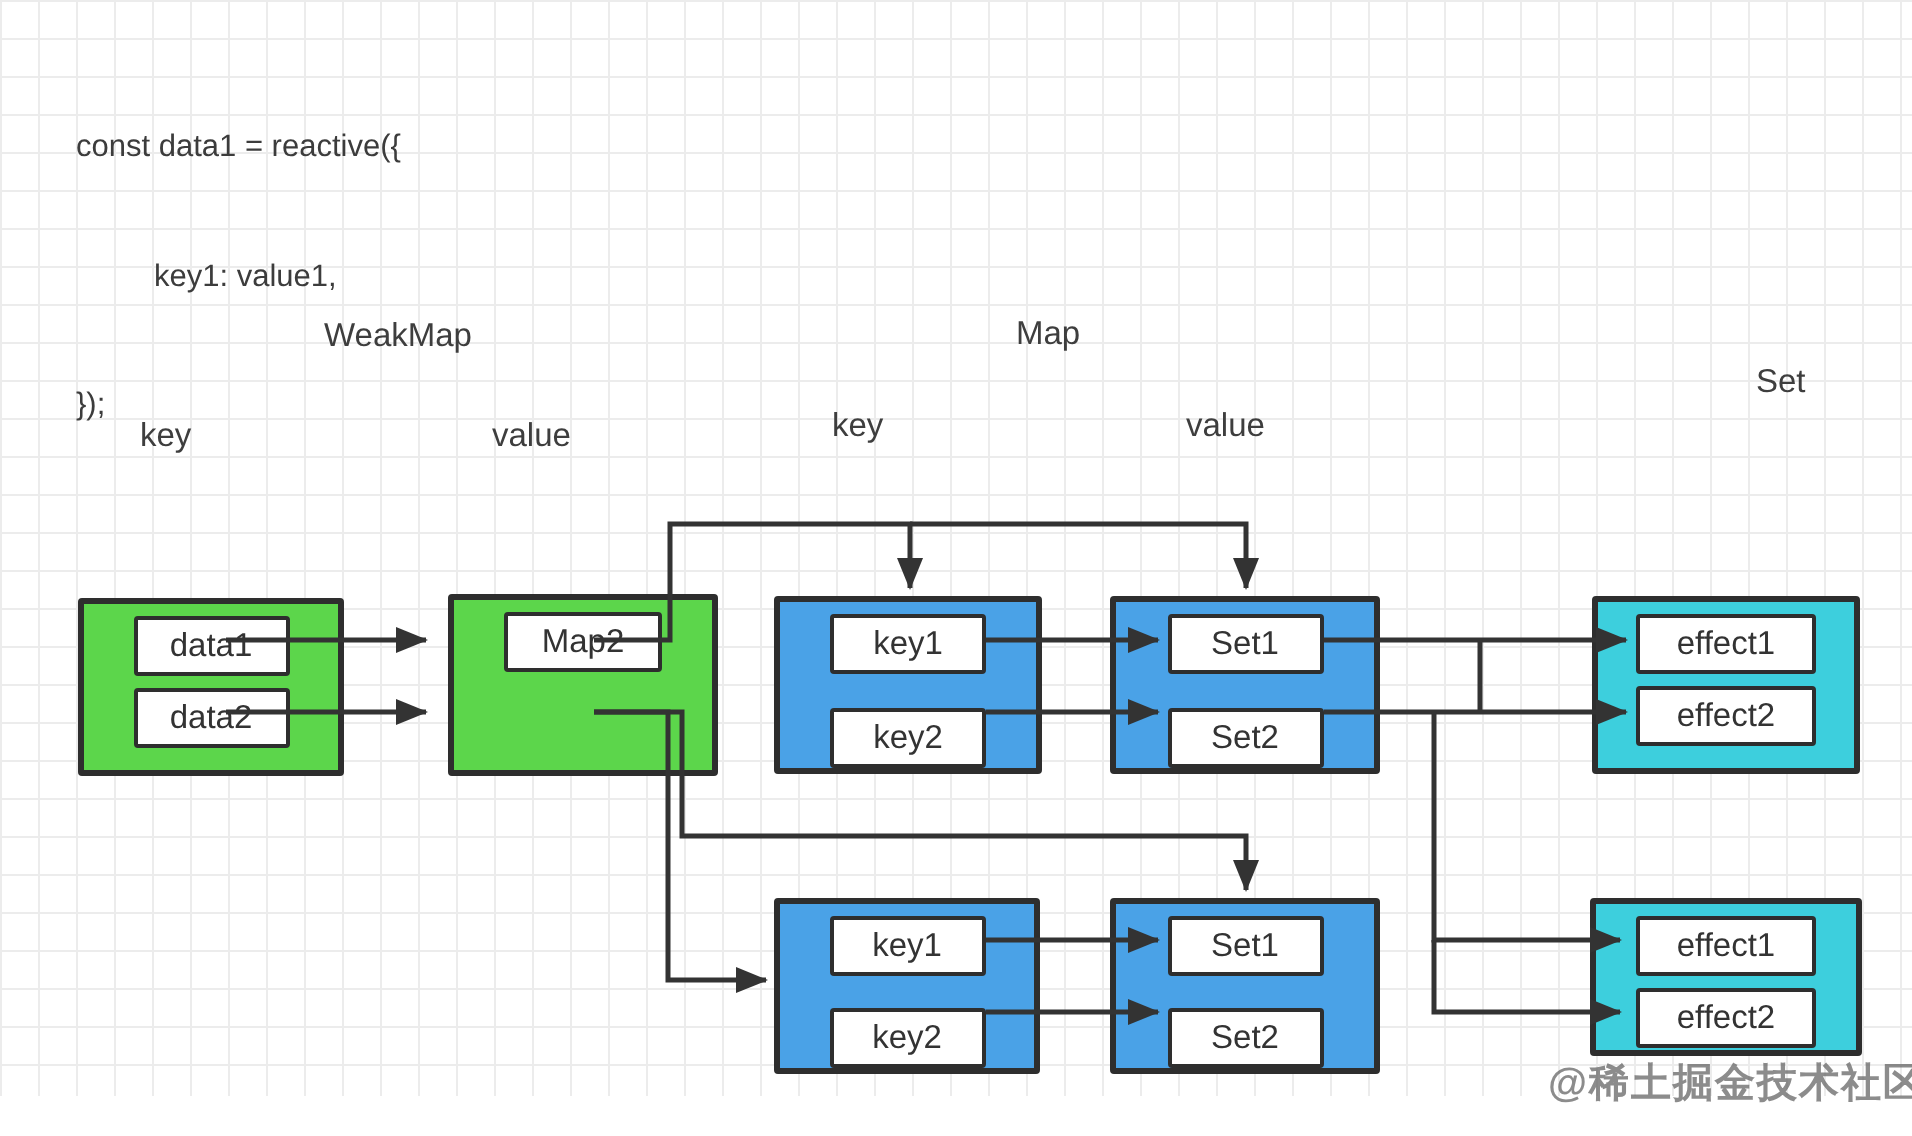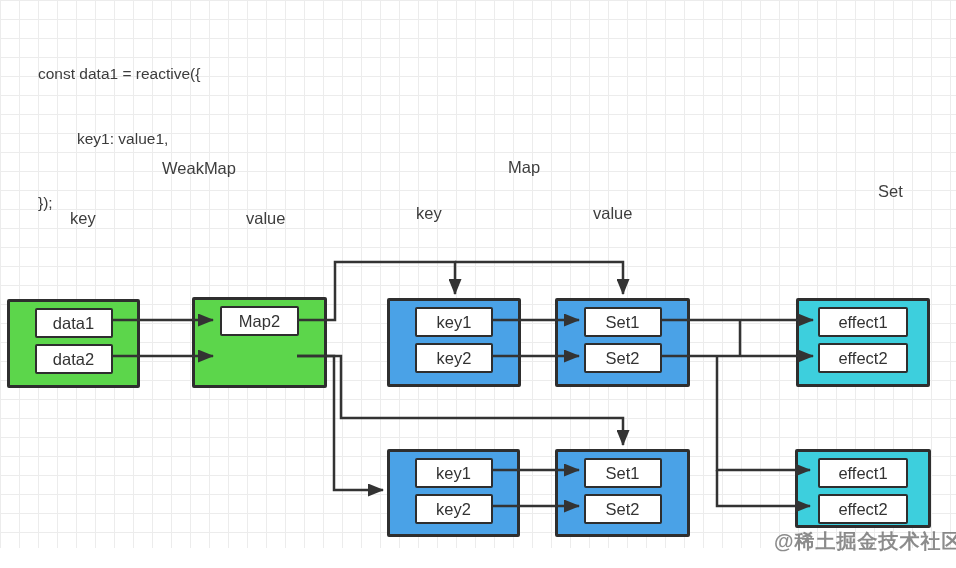--- a/index.html
+++ b/index.html
@@ -25,22 +25,22 @@
   .code .indent{padding-left:26px;margin-left:13px;}
   .lbl{
     position:absolute;font-size:16.5px;color:#3e3e3e;white-space:nowrap;
   }
   .container{
     position:absolute;box-sizing:border-box;
     border:3px solid #2e2e2e;border-radius:2px;
     display:flex;flex-direction:column;align-items:center;
     padding-top:6px;gap:6px;
   }
-  .green{background:#5cd64b;}
-  .blue{background:#4aa2e7;}
+  .green{background:#5cd64b;margin-left:32px;}
+  .blue{background:#4aa2e7;justify-content:space-between;}
   .cyan{background:#3dcfdd;}
   .node{
     box-sizing:border-box;height:30px;background:#ffffff;
     border:2.5px solid #2e2e2e;border-radius:2px;
     display:flex;align-items:center;justify-content:center;
     font-size:16.5px;color:#333333;flex:0 0 auto;
   }
   .w78{width:78px;} .w79{width:79px;} .w90{width:90px;}
   svg.wires{position:absolute;left:0;top:0;pointer-events:none;}
   .watermark{

